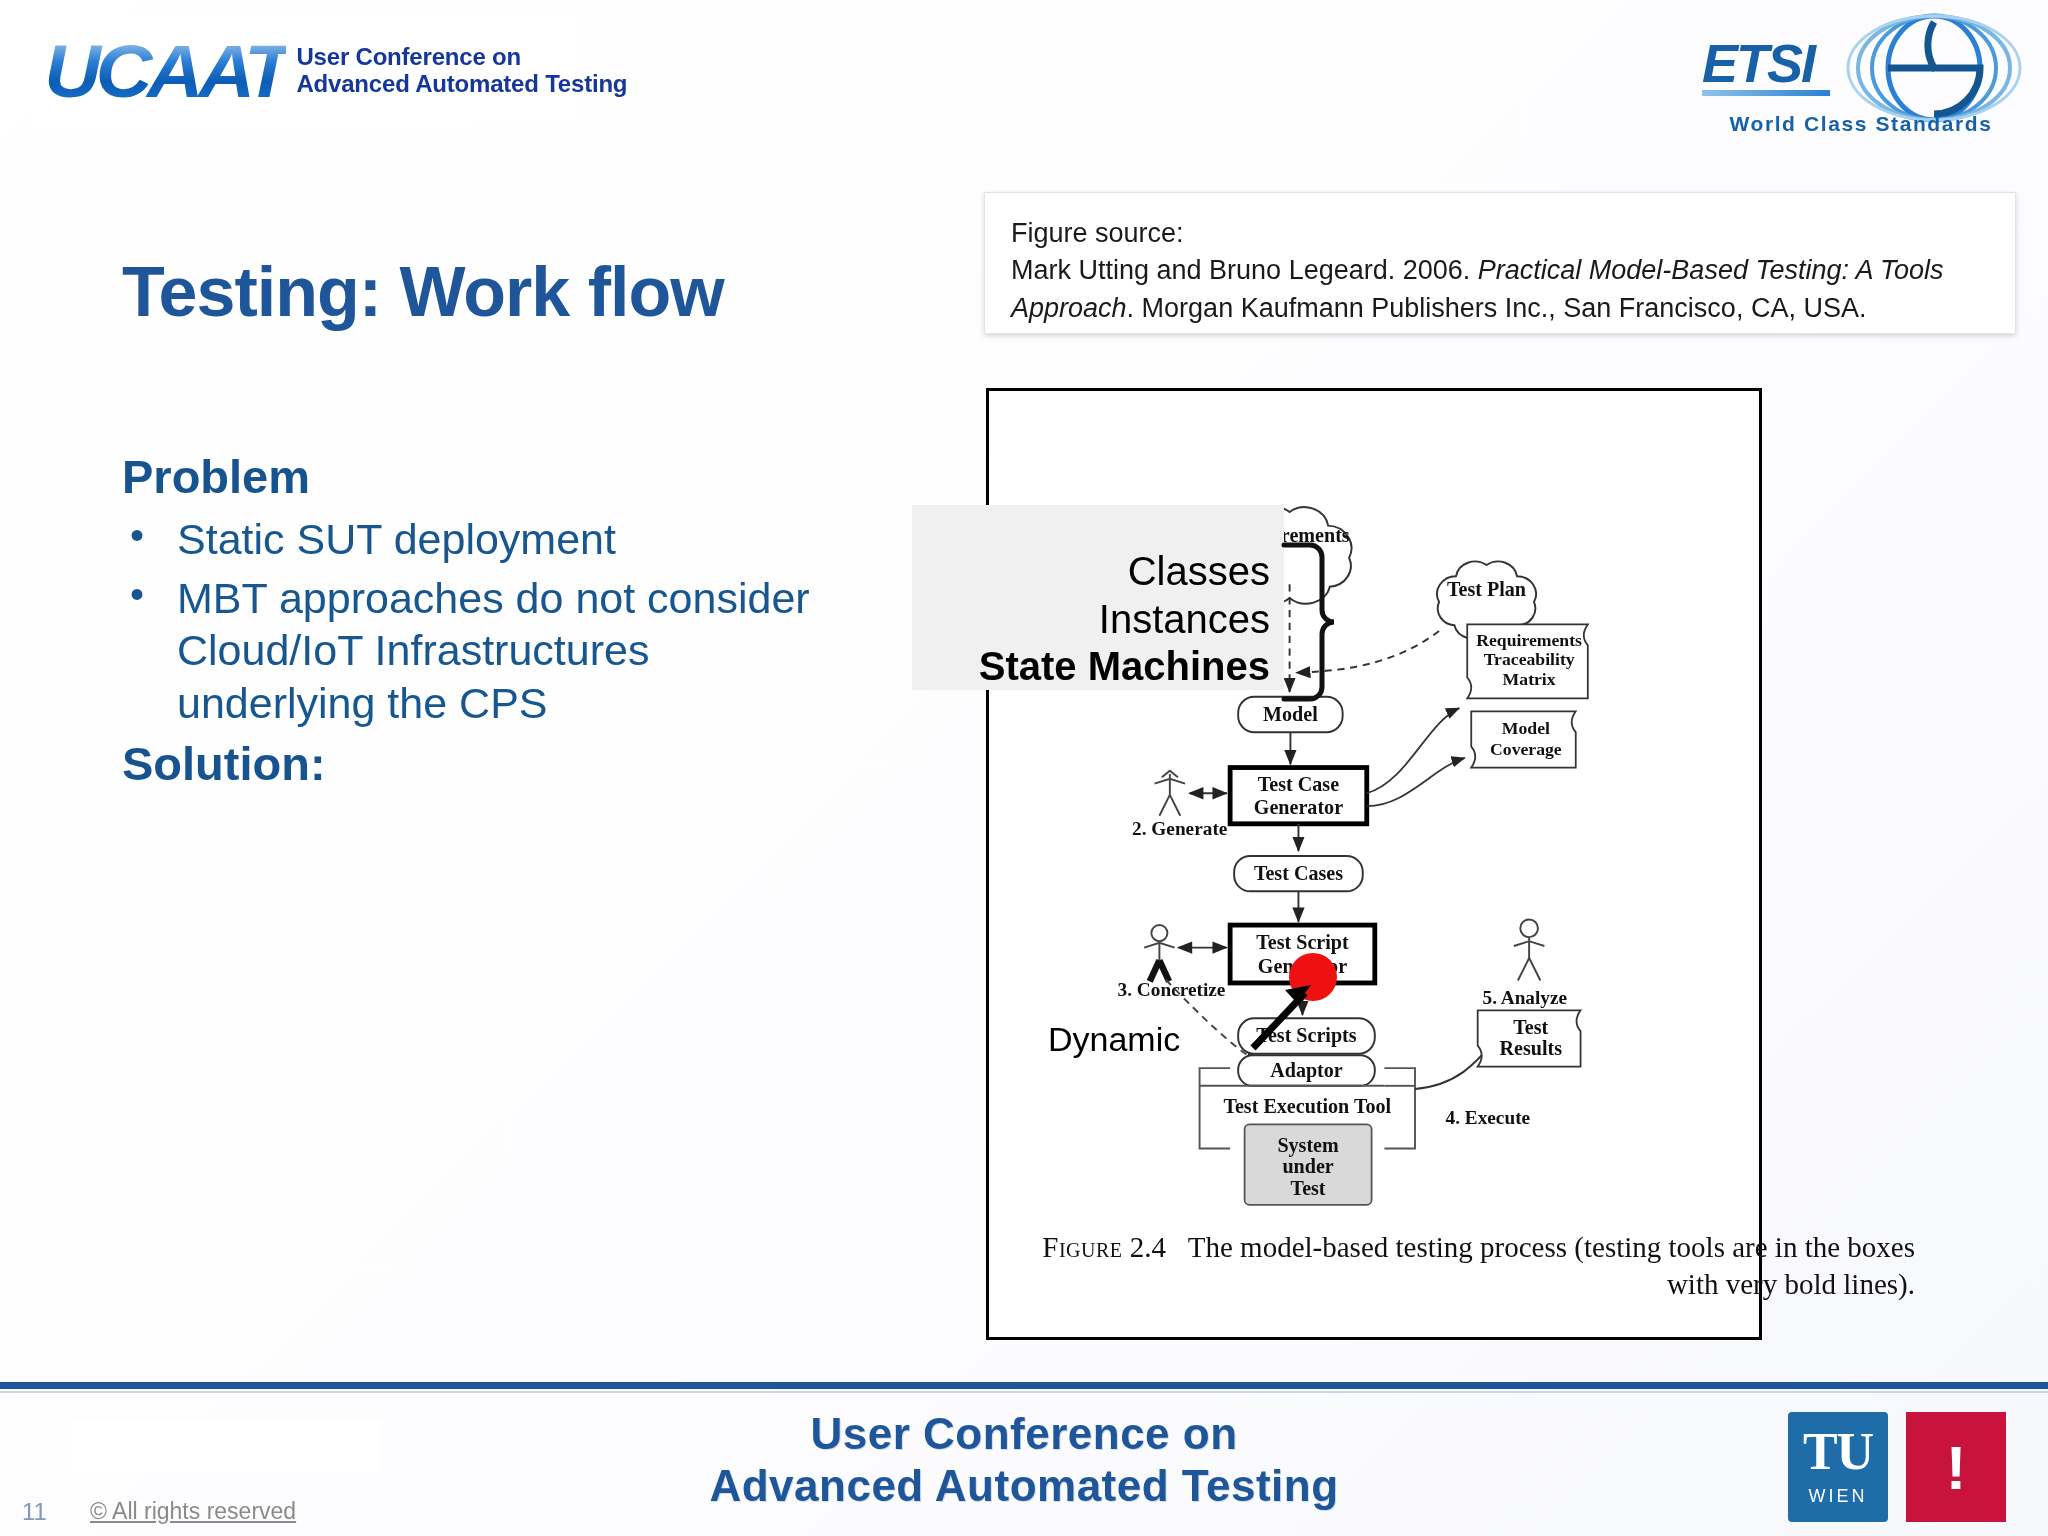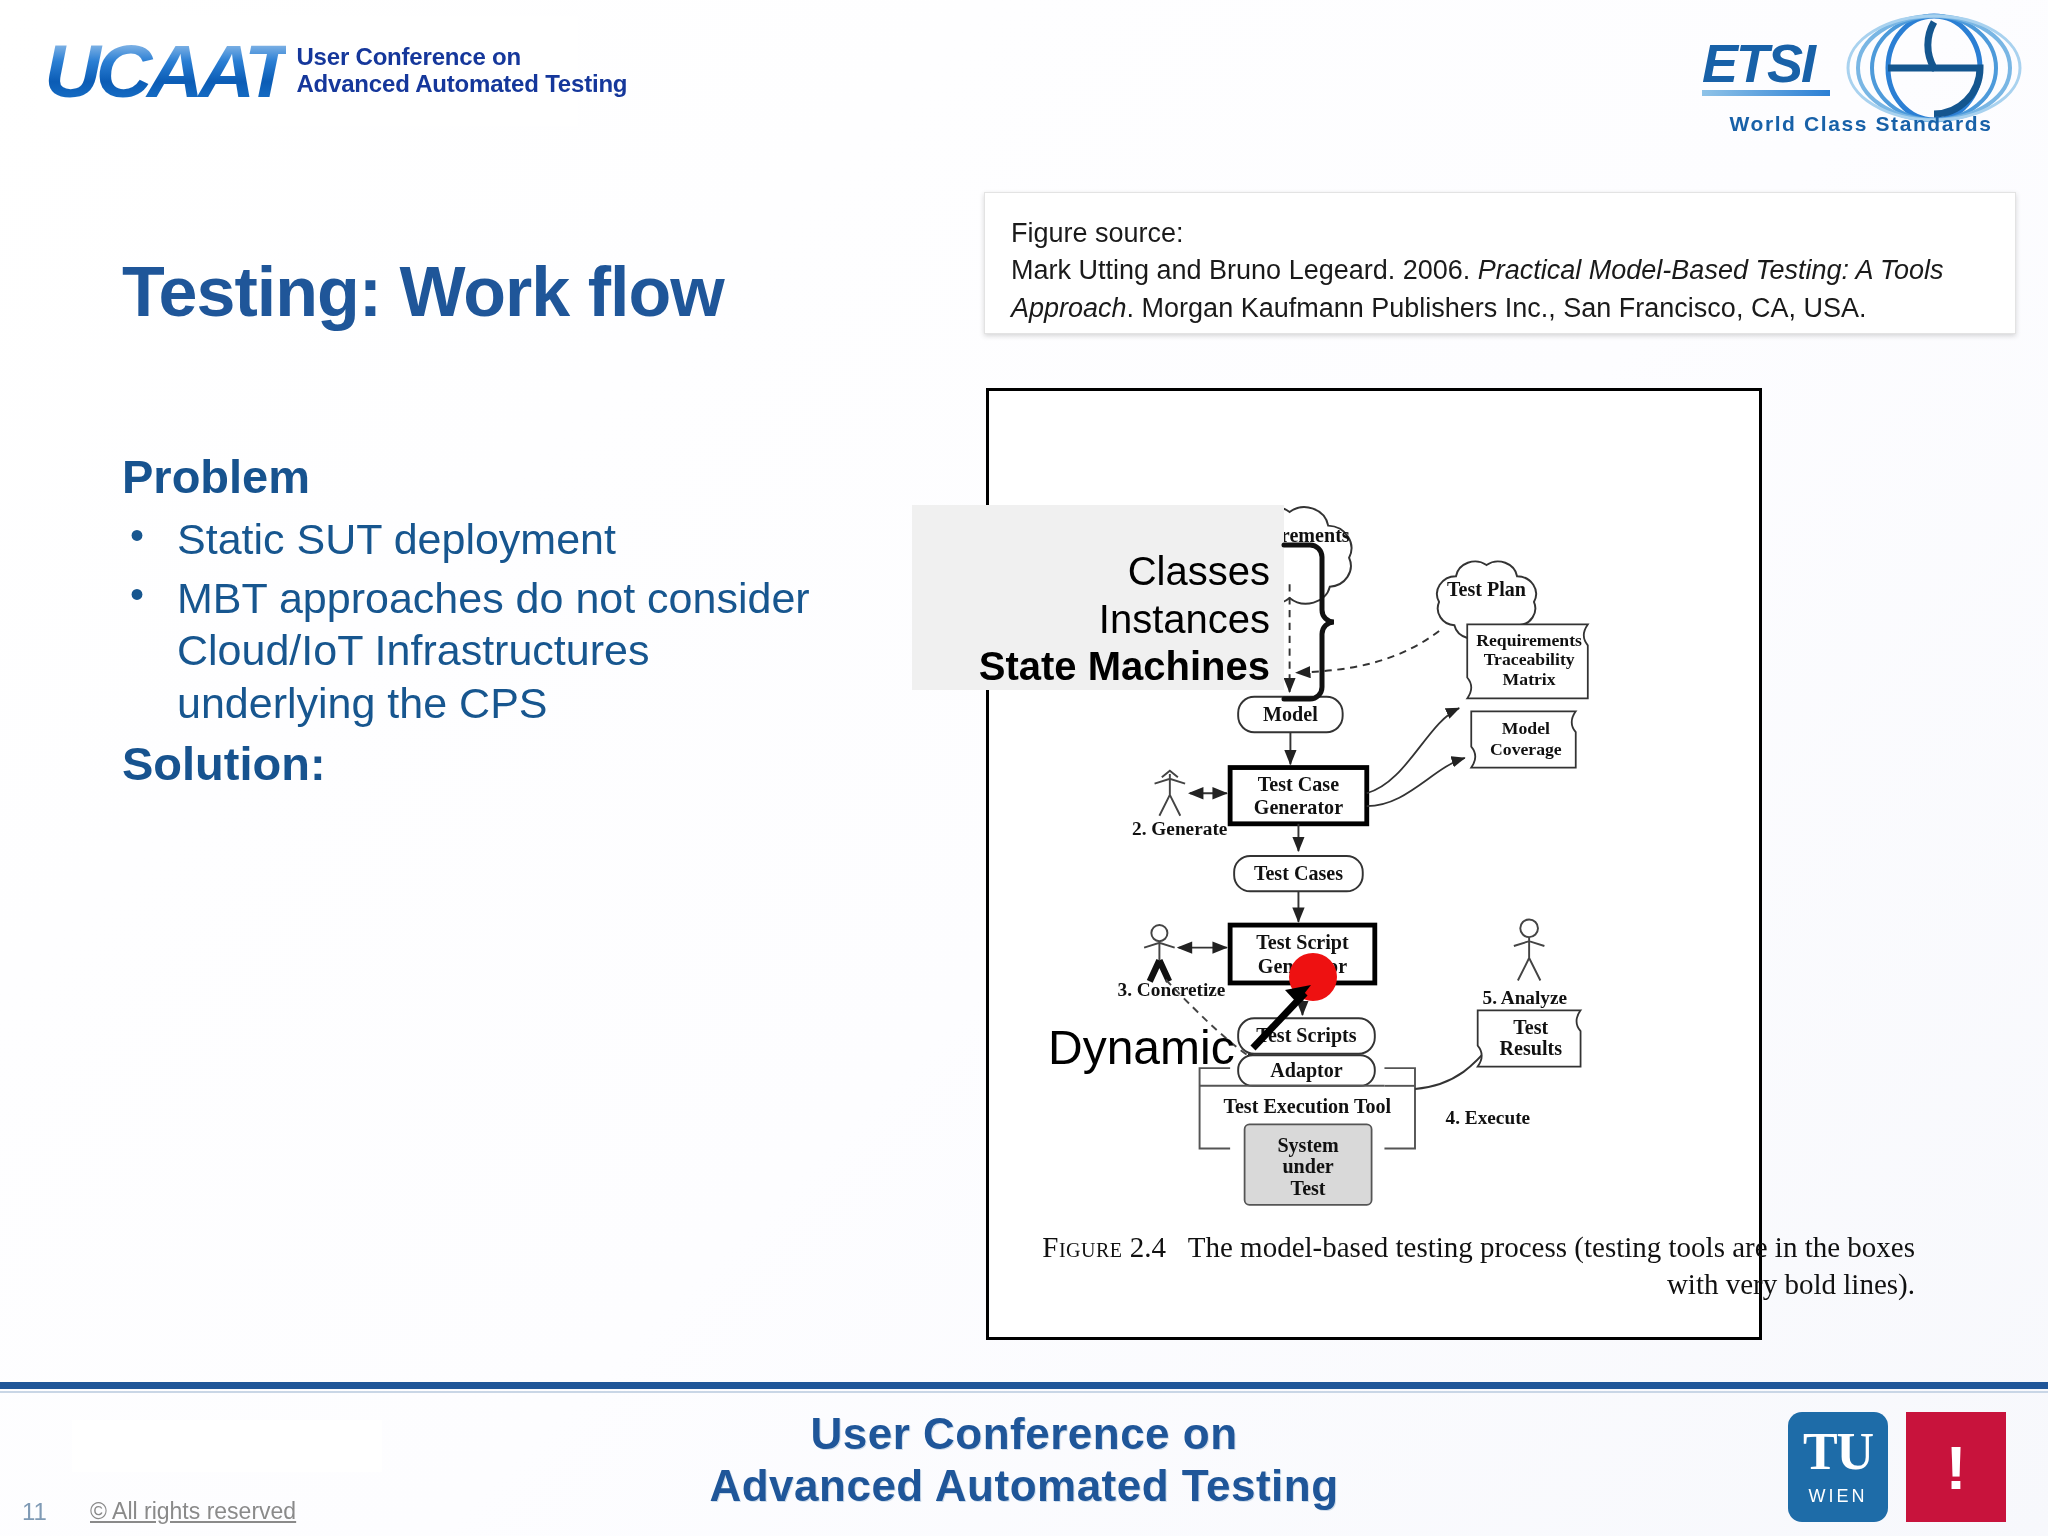--- a/index.html
+++ b/index.html
@@ -76,36 +76,36 @@
   .anno-classes{
     position:absolute;left:912px;top:505px;width:372px;height:185px;
     background:#f0f0f0;
     display:flex;flex-direction:column;align-items:flex-end;justify-content:flex-end;
     padding-right:14px;box-sizing:border-box;
     font-size:40px;line-height:1.18;color:#000;
   }
   .anno-classes .sm{font-weight:bold;font-size:40px;}
   .anno-dynamic{
     position:absolute;left:1048px;top:1020px;
-    font-size:48px;color:#000;
+    font-size:34px;color:#000;
   }
   .overlay-svg{position:absolute;left:0;top:0;width:2048px;height:1536px;pointer-events:none;}
 
   
   .footrule{position:absolute;left:0;top:1382px;width:2048px;height:7px;background:#1f5699;}
   .footrule2{position:absolute;left:0;top:1391px;width:2048px;height:2px;background:#c9d6e6;}
   .foot-center{position:absolute;left:0;top:1408px;width:2048px;text-align:center;}
   .foot-center div{
     font-size:44px;font-weight:bold;color:#1f5699;line-height:1.18;letter-spacing:0.5px;
     text-shadow:1px 1px 0 #cfdcea;
   }
   .pagenum{position:absolute;left:22px;top:1498px;font-size:24px;color:#7f9ab5;}
   .rights{position:absolute;left:90px;top:1498px;font-size:23px;color:#8a8a8a;text-decoration:underline;}
   .whitebox{position:absolute;left:72px;top:1420px;width:310px;height:52px;background:#fff;}
-  .tu-logo{position:absolute;right:160px;top:1412px;width:100px;height:110px;background:#1e6ca8;border-radius:14px;}
+  .tu-logo{position:absolute;right:160px;top:1412px;width:100px;height:110px;background:#1e6ca8;border-radius:4px;}
   .tu-inner{position:absolute;left:0;top:0;width:100px;height:110px;color:#fff;}
   .tu-tu{position:absolute;left:0;top:10px;width:100px;text-align:center;font-size:52px;font-weight:bold;letter-spacing:-1px;font-family:"Liberation Serif",serif;}
   .tu-wien{position:absolute;left:0;top:74px;width:100px;text-align:center;font-size:18px;letter-spacing:3px;}
   .excl-logo{position:absolute;right:42px;top:1412px;width:100px;height:110px;background:#c8133c;}
   .excl-mark{position:absolute;left:0;top:0;width:100px;height:110px;color:#fff;font-size:62px;font-weight:bold;display:flex;align-items:center;justify-content:center;}
 </style>
 </head>
 <body>
 
 <div class="slide">

